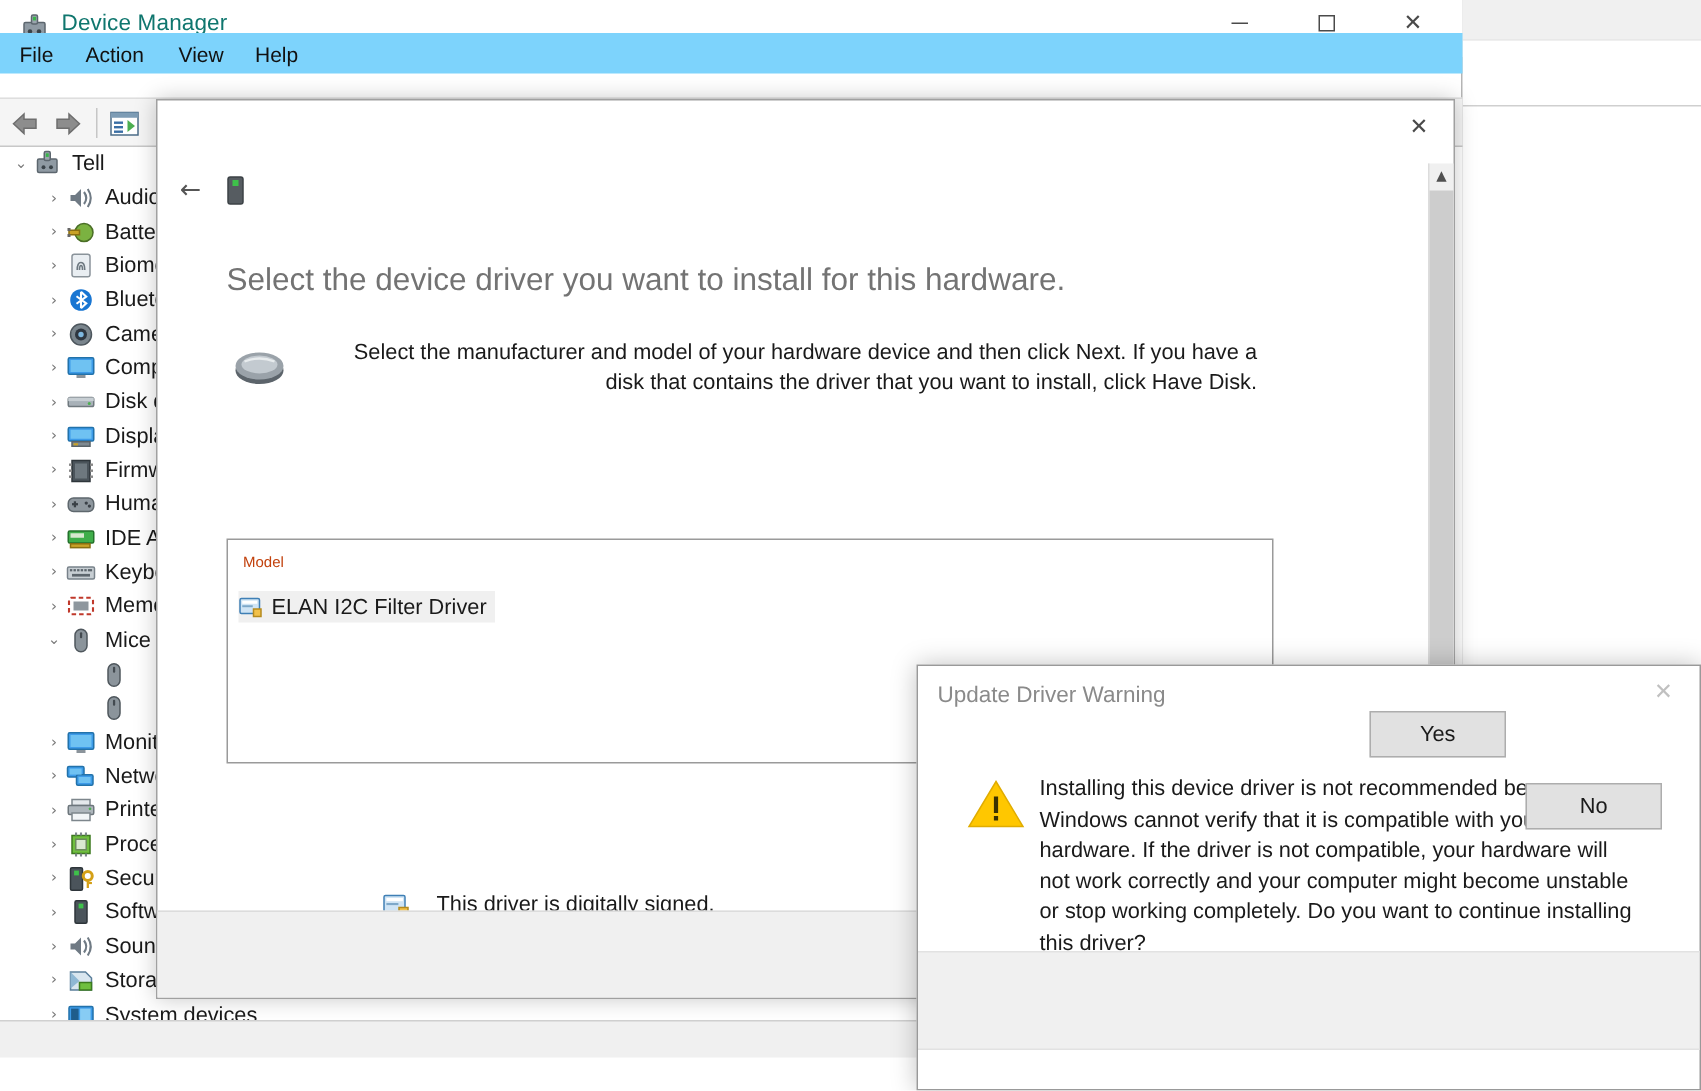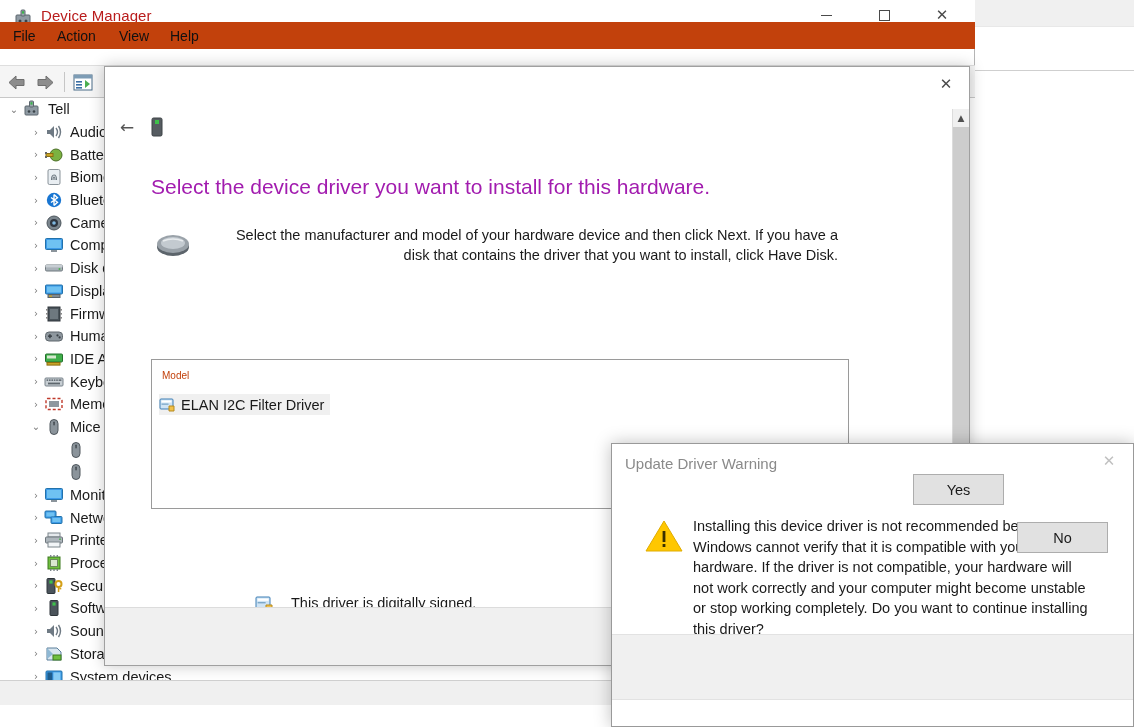--- a/index.html
+++ b/index.html
@@ -35,38 +35,38 @@
   }
   .dm-titlebar {
     position: absolute; left: 0; top: 0; width: 975px; height: 38px;
     background: #ffffff;
   }
   .dm-title-icon {
     position: absolute; left: 12px; top: 8px; width: 22px; height: 22px;
   }
   .dm-title-text {
     position: absolute; left: 41px; top: 7px;
-    font-size: 15px; color: #b91c1c; letter-spacing: .1px;
+    font-size: 15px; color: #0f766e; letter-spacing: .1px;
   }
   .win-btn {
     position: absolute; top: 0; width: 46px; height: 31px;
     display: flex; align-items: center; justify-content: center;
     color: #5a5a5a; cursor: default;
   }
   .win-min { left: 803px; }
   .win-max { left: 861px; }
   .win-close { left: 919px; }
   .glyph-min { width: 11px; height: 1px; background: #4a4a4a; }
   .glyph-max { width: 11px; height: 11px; border: 1px solid #4a4a4a; }
   .glyph-close { font-size: 15px; line-height: 1; color: #4a4a4a; font-family: "DejaVu Sans", sans-serif; }
 
   
   .dm-menubar {
     position: absolute; left: 0; top: 22px; width: 975px; height: 27px;
-    background: #c2410c;
+    background: #7dd3fc;
   }
   .menu-item {
     position: absolute; top: 4px; height: 20px;
     font-size: 14px; color: #111; padding: 0 7px;
     display: flex; align-items: center; cursor: default;
   }
 
   
   .dm-toolbar {
     position: absolute; left: 0; top: 65px; width: 975px; height: 33px;
@@ -117,21 +117,21 @@
     display: flex; align-items: center; justify-content: center;
     font-size: 17px; color: #555; cursor: default; font-family: "DejaVu Sans", sans-serif;
   }
   .ud-head-icon { position: absolute; left: 44px; top: 49px; width: 16px; height: 22px; }
   .ud-head-title {
     position: absolute; left: 67px; top: 48px;
     font-size: 15px; color: #1a1a1a; white-space: nowrap;
   }
   .ud-heading {
     position: absolute; left: 46px; top: 108px;
-    font-size: 21px; color: #a21caf; white-space: nowrap;
+    font-size: 21px; color: #737373; white-space: nowrap;
   }
   .ud-body-icon { position: absolute; left: 48px; top: 162px; width: 40px; height: 32px; }
   .ud-body-text {
     position: absolute; left: 113px; top: 158px; width: 620px;
     font-size: 14.5px; color: #1a1a1a; line-height: 20px; text-align: right;
   }
 
   .ud-listbox {
     position: absolute; left: 46px; top: 292px; width: 698px; height: 150px;
     background: #ffffff; border: 1px solid #9a9a9a;

